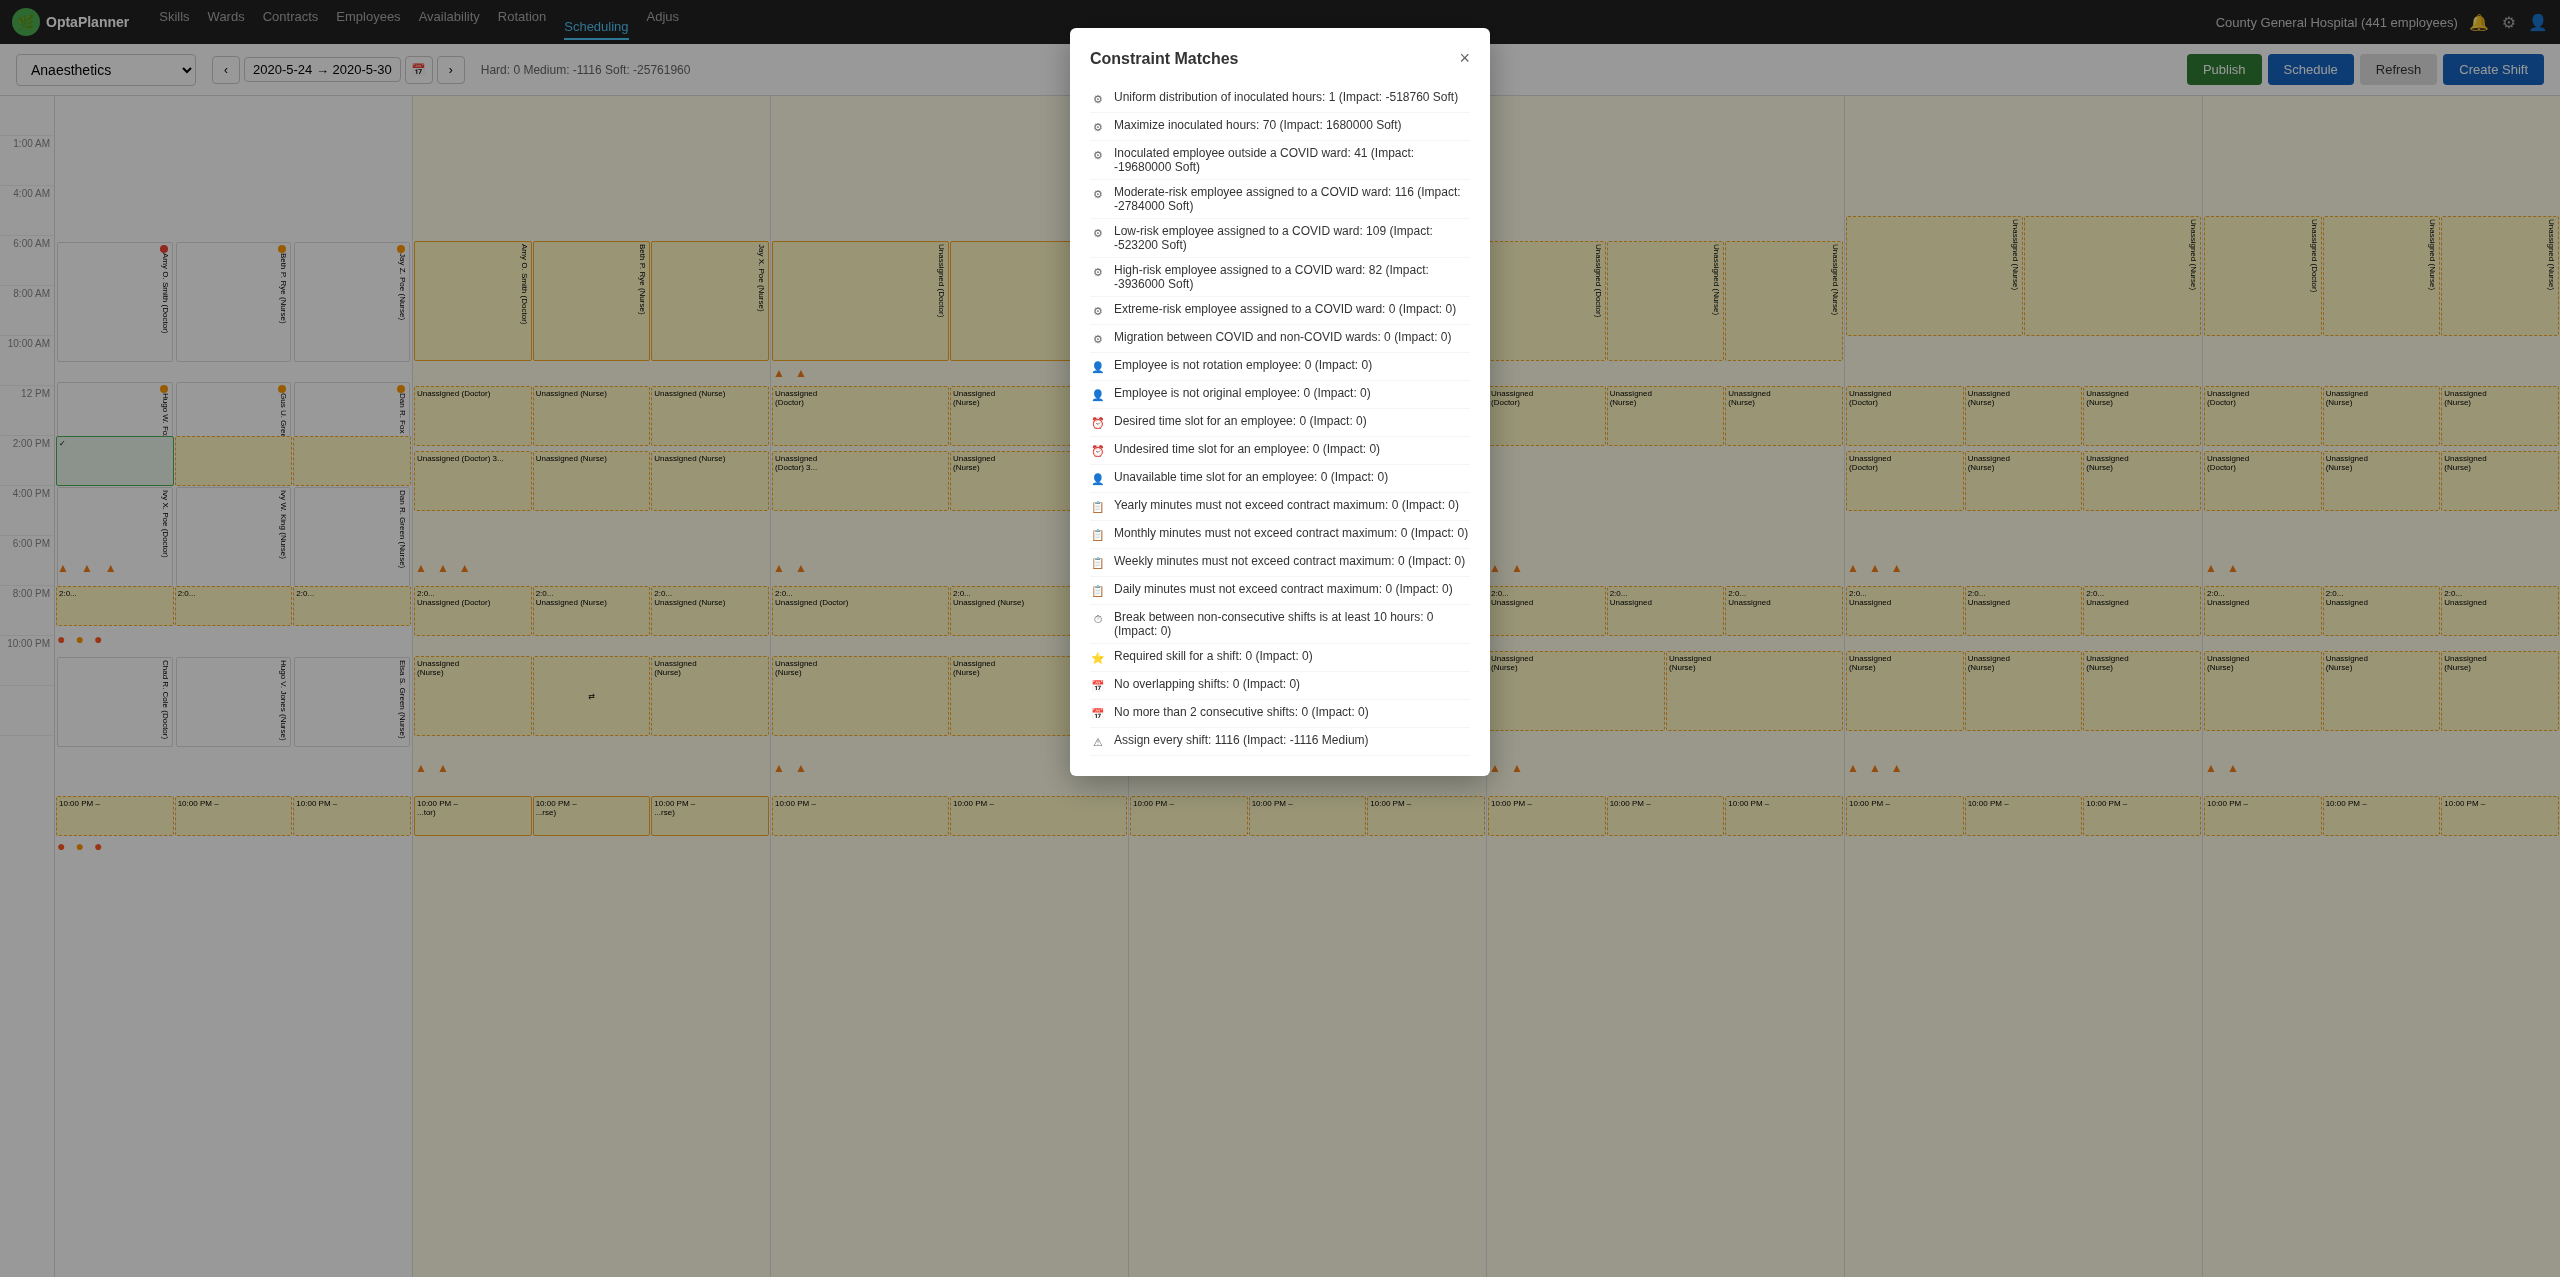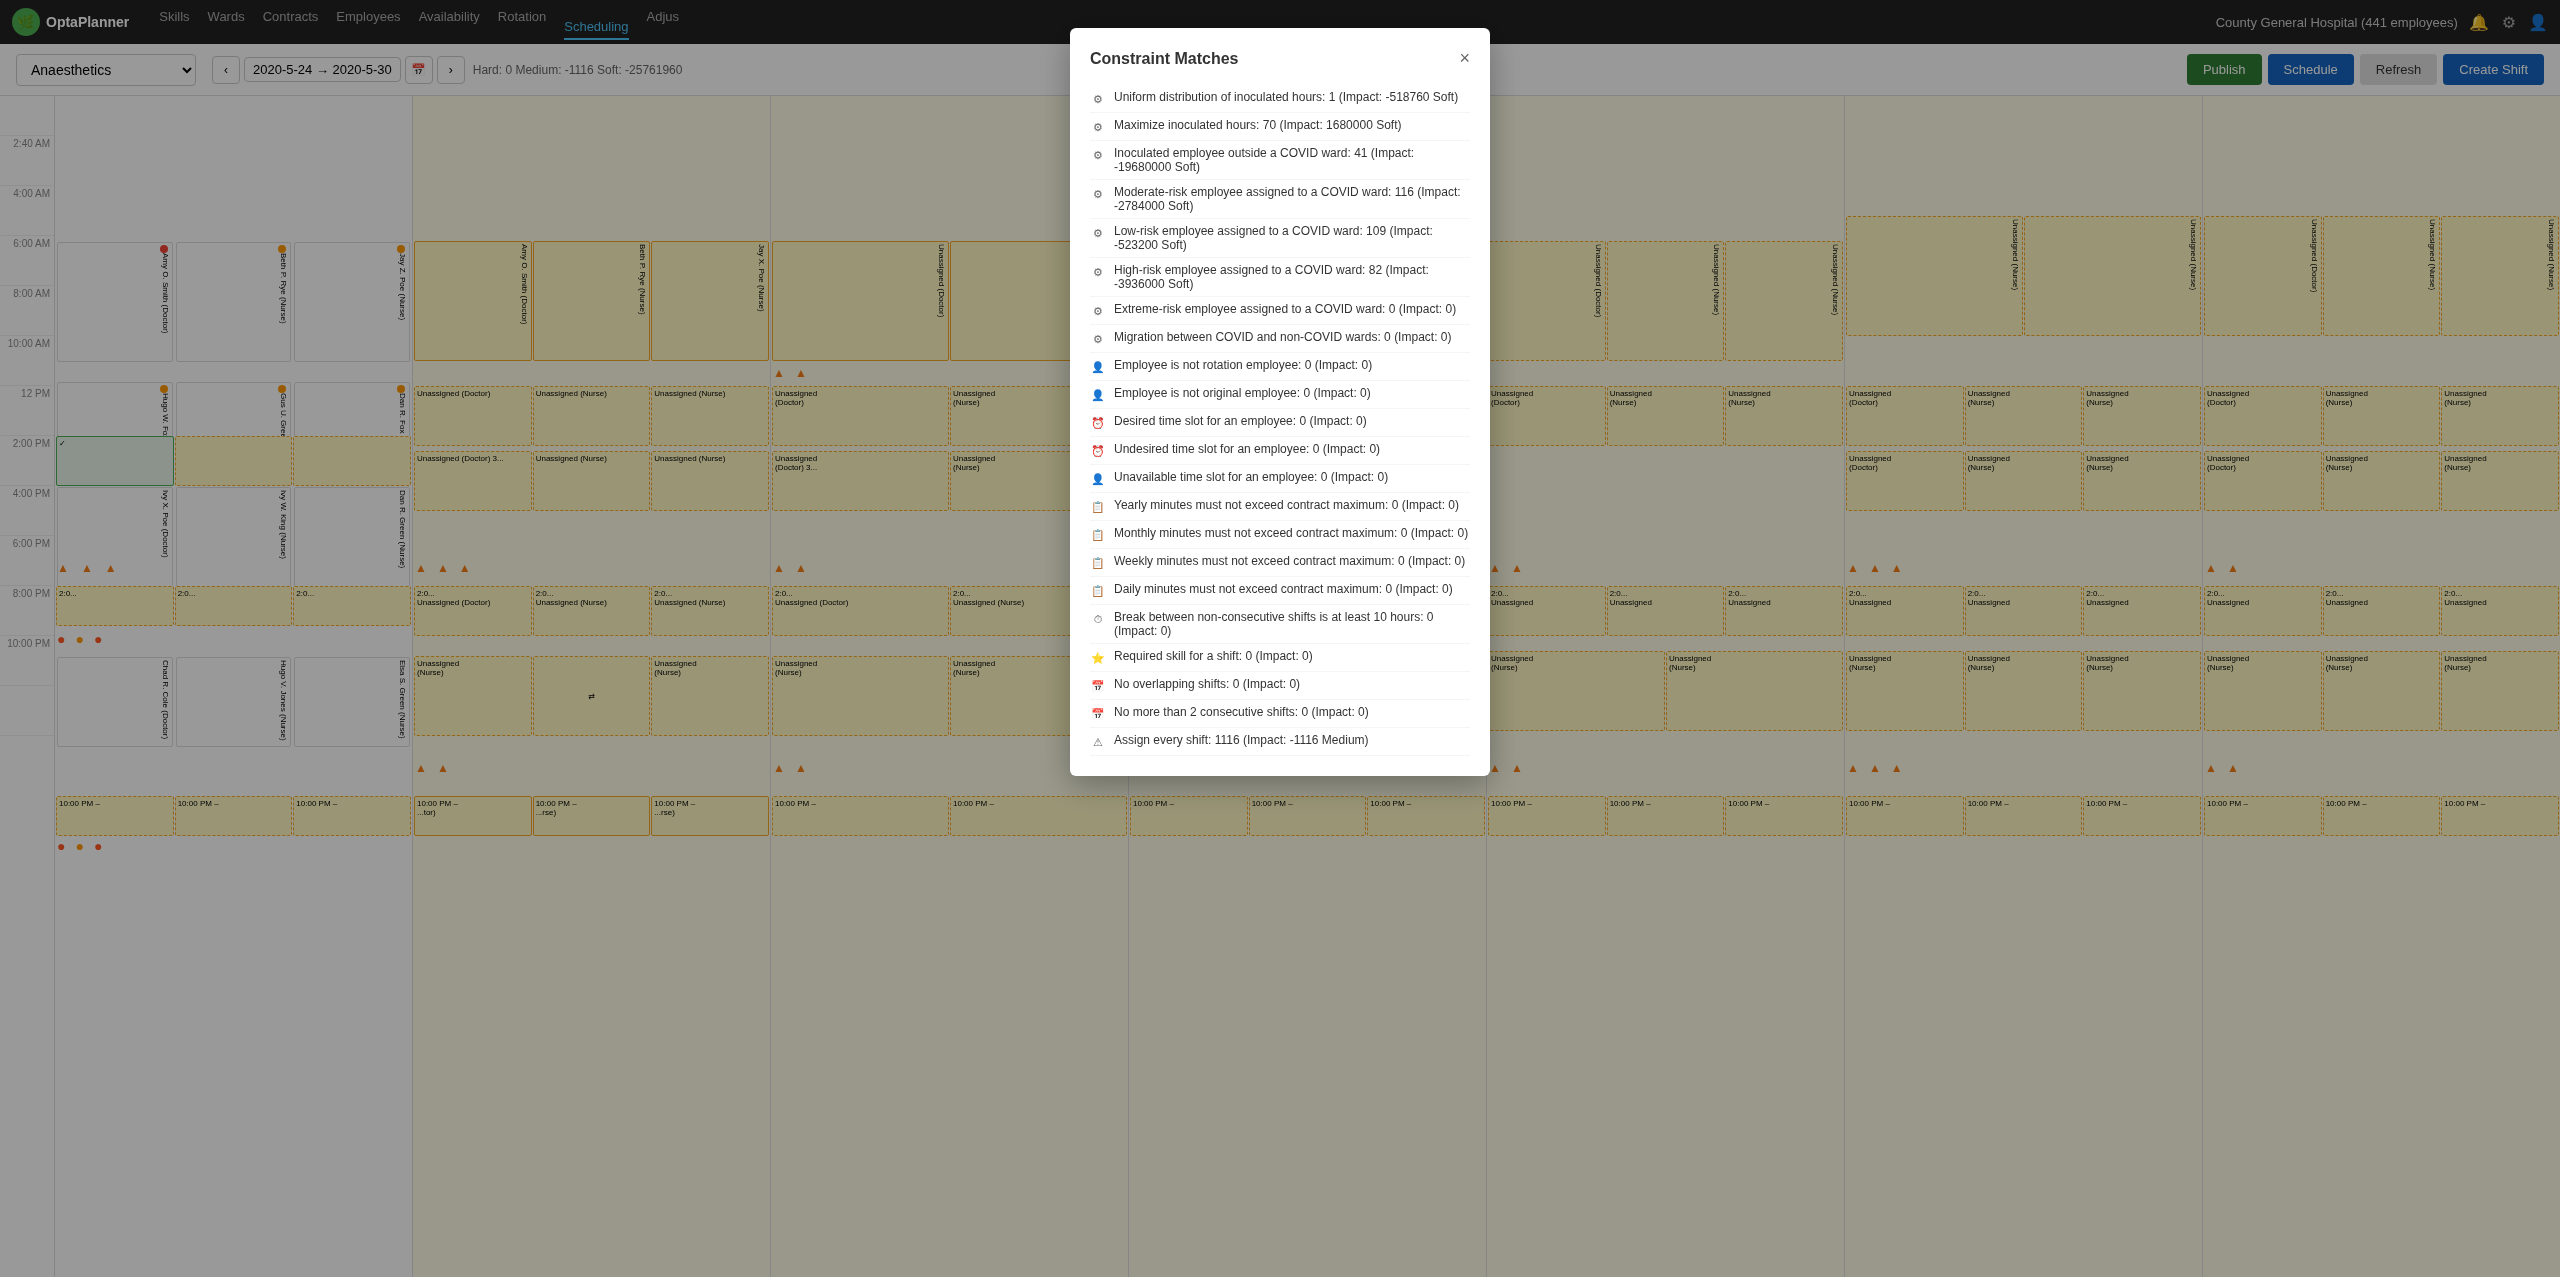--- a/index.html
+++ b/index.html
@@ -102,21 +102,21 @@
     .date-range {
       border: 1px solid #ccc;
       border-radius: 4px;
       padding: 4px 8px;
       font-size: 13px;
       background: white;
     }
     .score-info {
       font-size: 12px;
       color: #666;
-      margin-left: 0;
+      margin-left: 8px;
     }
     .toolbar-right {
       margin-left: auto;
       display: flex;
       gap: 6px;
     }
     .btn { border: none; border-radius: 4px; padding: 8px 16px; cursor: pointer; font-size: 13px; font-weight: 500; }
     .btn-primary { background: #1565c0; color: white; }
     .btn-success { background: #2e7d32; color: white; }
     .btn-default { background: #e0e0e0; color: #333; }
@@ -313,21 +313,21 @@
 </div>
 
 <div class="main-area">
   <div class="schedule-wrapper">
 
 
     <div style="display:flex; overflow-y:auto; flex:1;">
 
       <div class="time-sidebar">
         <div class="time-slot" style="height:40px;"></div>
-        <div class="time-slot">2:40 AM</div>
+        <div class="time-slot">1:00 AM</div>
         <div class="time-slot">4:00 AM</div>
         <div class="time-slot">6:00 AM</div>
         <div class="time-slot">8:00 AM</div>
         <div class="time-slot">10:00 AM</div>
         <div class="time-slot">12 PM</div>
         <div class="time-slot">2:00 PM</div>
         <div class="time-slot">4:00 PM</div>
         <div class="time-slot">6:00 PM</div>
         <div class="time-slot">8:00 PM</div>
         <div class="time-slot">10:00 PM</div>

